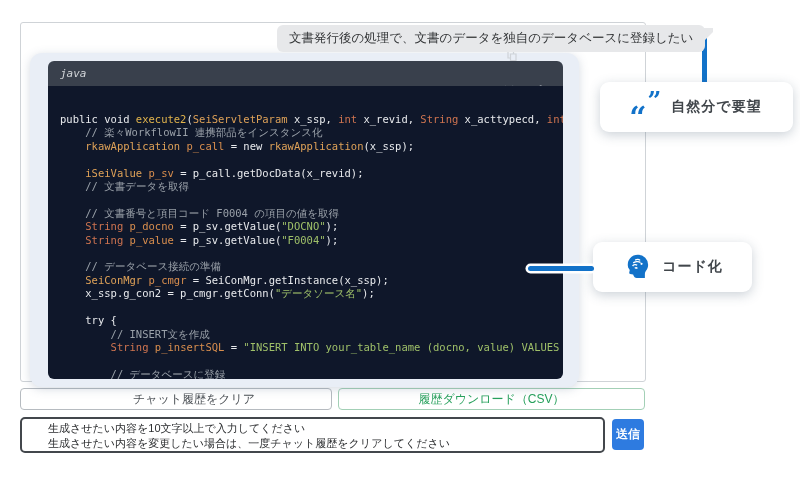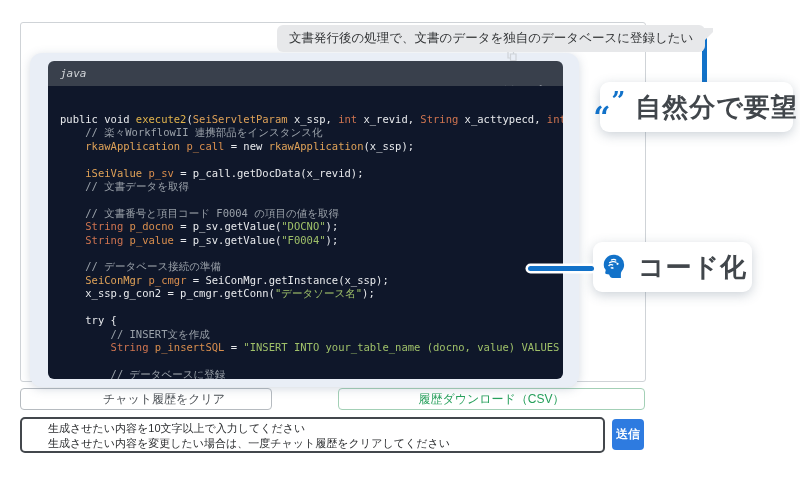--- a/index.html
+++ b/index.html
@@ -20,21 +20,21 @@
   
   .connector1{position:absolute;left:636px;top:38px;width:66px;height:44px;
           border-top:5px solid #1272c9;border-right:5px solid #1272c9;z-index:2;}
 
   
   .anno-card{position:absolute;background:#ffffff;border-radius:9px;
           box-shadow:0 3px 12px rgba(70,90,110,0.28);display:flex;align-items:center;
           justify-content:center;gap:10px;z-index:4;}
   .card-request{left:600px;top:82px;width:193px;height:50px;}
   .card-codify{left:593px;top:242px;width:159px;height:50px;}
-  .anno-label{font-size:26px;font-weight:bold;color:#41464b;letter-spacing:1px;white-space:nowrap;}
+  .anno-label{font-size:14px;font-weight:bold;color:#41464b;letter-spacing:1px;white-space:nowrap;}
 
   .quote-icon{position:relative;width:30px;height:28px;flex:0 0 30px;}
   .quote-icon .q1,.quote-icon .q2{position:absolute;color:#1272c9;font-weight:bold;
           font-size:30px;line-height:1;font-family:"DejaVu Serif",serif;}
   .quote-icon .q1{left:-2px;bottom:-12px;}
   .quote-icon .q2{right:0px;top:-4px;font-size:24px;}
 
   .head-icon{width:30px;height:30px;flex:0 0 30px;}
 
   
@@ -52,21 +52,21 @@
   .tk-p{color:#e8eaed}.tk-c{color:#9aa1a9}.tk-k{color:#cf7450}.tk-t{color:#dfa258}
   .tk-fn{color:#e2b44c}.tk-v{color:#d98e4e}.tk-s{color:#9fc069}
 
   
   .connector2{position:absolute;left:528px;top:266px;width:66px;height:5px;background:#1272c9;
           border-radius:4px;box-shadow:0 0 0 2.5px #ffffff;z-index:5;}
 
   
   .action-btn{position:absolute;height:22px;border-radius:4px;background:#ffffff;font-size:12px;
           display:flex;align-items:center;justify-content:center;cursor:pointer;box-sizing:border-box;}
-  .btn-clear{left:20px;top:388px;width:252px;border:1px solid #b6bbc0;color:#4a4f54;padding-left:36px;}
+  .btn-clear{left:20px;top:388px;width:312px;border:1px solid #b6bbc0;color:#4a4f54;padding-left:36px;}
   .btn-csv{left:338px;top:388px;width:307px;border:1px solid #a3d0b6;color:#27a05c;}
 
   
   .chat-input{position:absolute;left:20px;top:417px;width:585px;height:36px;box-sizing:border-box;
           border:2px solid #43474c;border-radius:5px;background:#ffffff;padding:2px 26px;
           font-size:11px;color:#2b2d2f;line-height:15px;cursor:text;}
   .chat-input div{white-space:nowrap;overflow:hidden;}
   .send-btn{position:absolute;left:612px;top:419px;width:32px;height:31px;background:#2e7be0;
           border-radius:4px;color:#ffffff;font-size:12px;font-weight:bold;display:flex;
           align-items:center;justify-content:center;cursor:pointer;}

